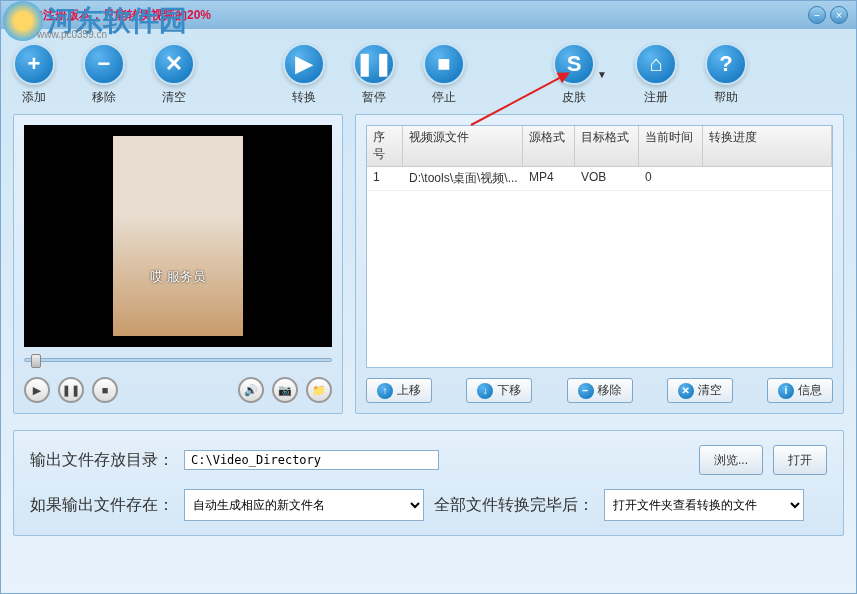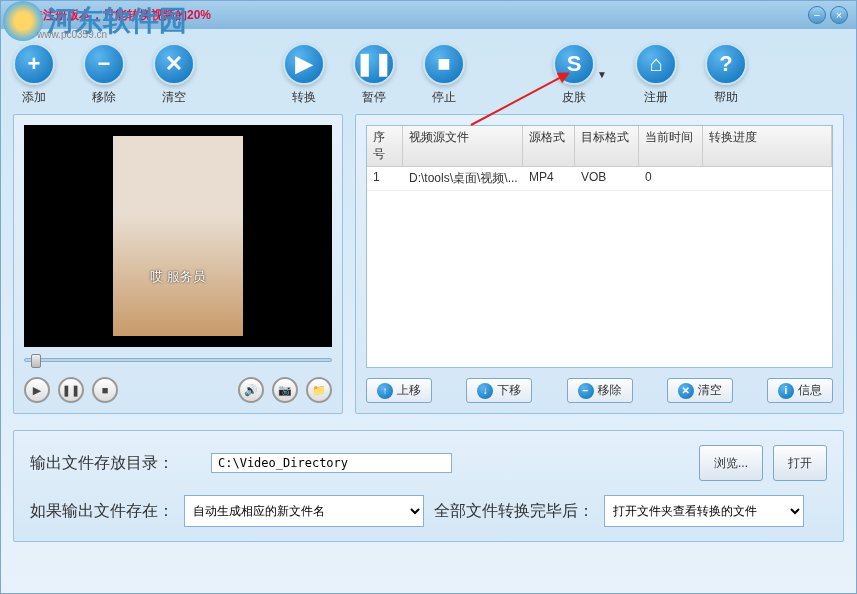--- a/index.html
+++ b/index.html
@@ -41,22 +41,22 @@
 .ft-th { padding: 3px 6px; border-right: 1px solid #ccc; font-size: 12px; color: #333; }
 .ft-row { display: flex; border-bottom: 1px solid #f0f0f0; }
 .ft-td { padding: 3px 6px; font-size: 12px; color: #333; overflow: hidden; white-space: nowrap; }
 .col0 { width: 36px; } .col1 { width: 120px; } .col2 { width: 52px; } .col3 { width: 64px; } .col4 { width: 64px; } .col5 { flex: 1; }
 .right-btns { display: flex; gap: 12px; margin-top: 10px; justify-content: space-between; }
 .actbtn { display: flex; align-items: center; gap: 4px; padding: 3px 10px; background: linear-gradient(to bottom, #fdfdfd, #e0eaf4); border: 1px solid #7ba8cc; border-radius: 3px; cursor: pointer; font-size: 12px; color: #333; }
 .actbtn-ico { width: 16px; height: 16px; border-radius: 50%; background: radial-gradient(circle at 35% 30%, #5bb5ef, #0a6eb8); color: #fff; display: flex; align-items: center; justify-content: center; font-size: 10px; font-weight: bold; }
 .bottom-panel { margin: 16px 12px 0; padding: 14px 16px; display: flex; flex-direction: column; gap: 14px; border: 1px solid #9bc1e0; background: linear-gradient(to bottom, #e4f0fb, #d4e7f6); border-radius: 2px; }
 .form-row { display: flex; align-items: center; gap: 10px; }
 .form-label { font-size: 16px; color: #333; white-space: nowrap; }
-.text-input { flex: 1; padding: 2px 6px; border: 1px solid #8ab0d0; background: #fff; font-size: 12px; font-family: monospace; height: 20px; margin-left: 27px; }
-.btn { padding: 2px 14px; background: linear-gradient(to bottom, #fdfdfd, #dbe6f0); border: 1px solid #7ba8cc; border-radius: 3px; cursor: pointer; font-size: 12px; color: #333; height: 36px; }
+.text-input { flex: 1; padding: 2px 6px; border: 1px solid #8ab0d0; background: #fff; font-size: 12px; font-family: monospace; height: 20px; }
+.btn { padding: 2px 14px; background: linear-gradient(to bottom, #fdfdfd, #dbe6f0); border: 1px solid #7ba8cc; border-radius: 3px; cursor: pointer; font-size: 12px; color: #333; height: 30px; }
 .select { padding: 1px 4px; border: 1px solid #8ab0d0; background: #fff; font-size: 12px; height: 32px; }
 .statusbar { position: absolute; bottom: 0; left: 0; right: 0; height: 22px; background: linear-gradient(to bottom, #bcd8ed, #a3c8e2); border-top: 1px solid #8ab0d0; padding: 3px 10px; font-size: 12px; color: #333; }
 </style>
 </head>
 <body>
 
 <div class="window">
 
   <div class="watermark">
     <span class="watermark-icon"></span>

